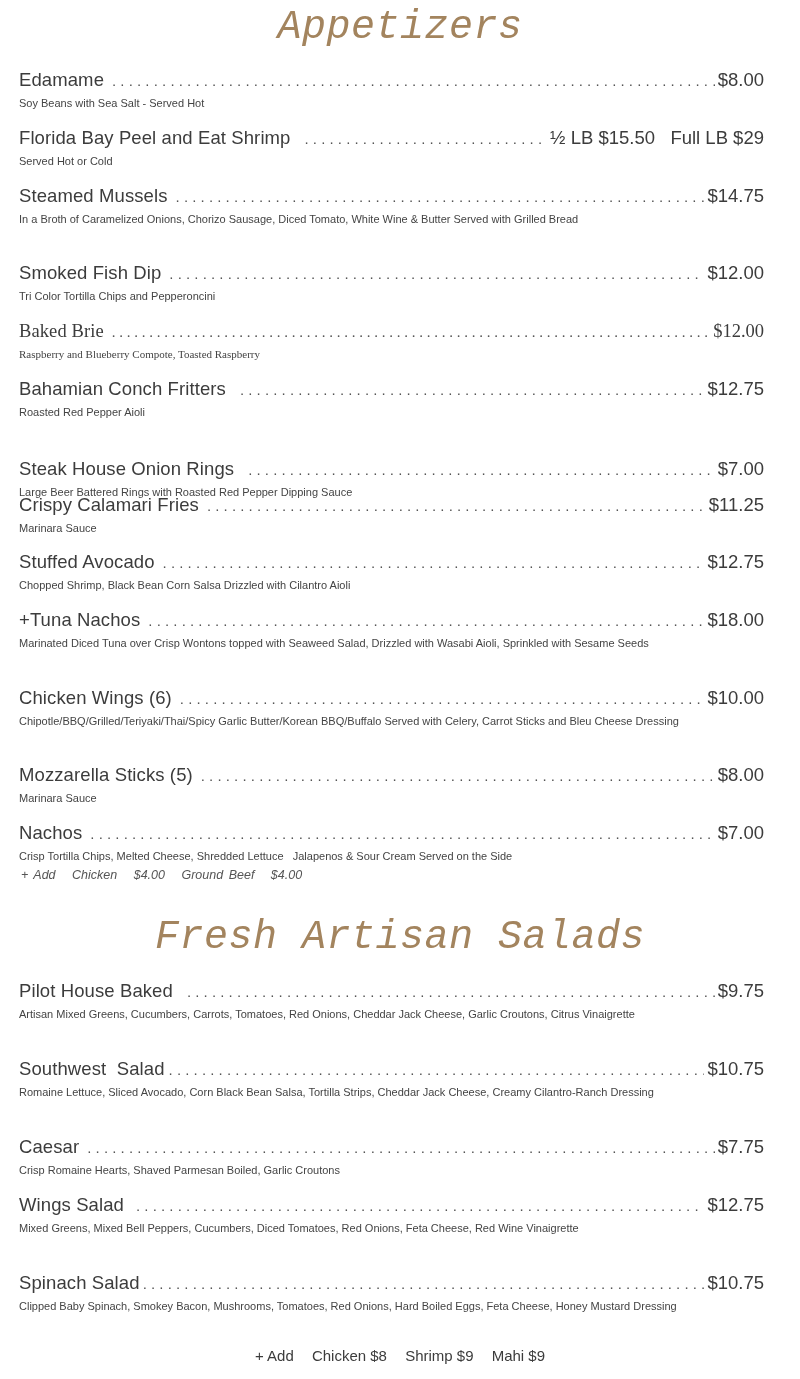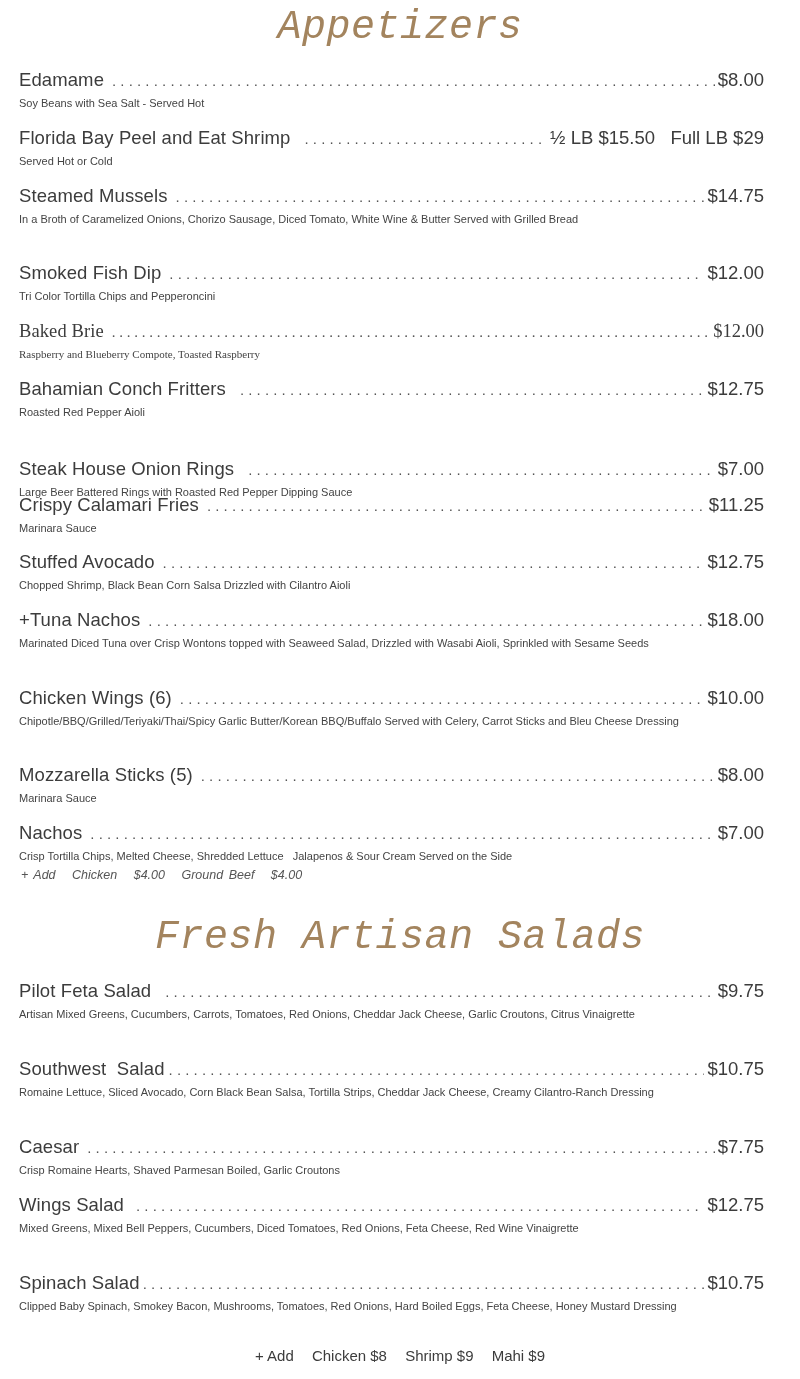--- a/index.html
+++ b/index.html
@@ -138,21 +138,21 @@
       <span>$4.00</span>
     </div>
   </div>
 </div>
 
 <h1 class="section-title" style="position:absolute;top:918px;left:0;width:800px;">Fresh Artisan Salads</h1>
 
 <div class="menu">
   <div class="item" style="position:absolute;top:979px;width:745px;">
     <div class="line">
-        <span class="name">Pilot Feta Salad</span>
+        <span class="name">Pilot House Baked</span>
         <span class="dots" style="margin-left:14px"></span>
         <span class="price">$9.75</span>
       </div>
     <div class="desc" style="width:670px">Artisan Mixed Greens, Cucumbers, Carrots, Tomatoes, Red Onions, Cheddar Jack Cheese, Garlic Croutons, Citrus Vinaigrette</div>
   </div>
   <div class="item" style="position:absolute;top:1057px;width:745px;">
     <div class="line">
         <span class="name" style="white-space:pre">Southwest  Salad</span>
         <span class="dots" style="margin-left:4px"></span>
         <span class="price">$10.75</span>

